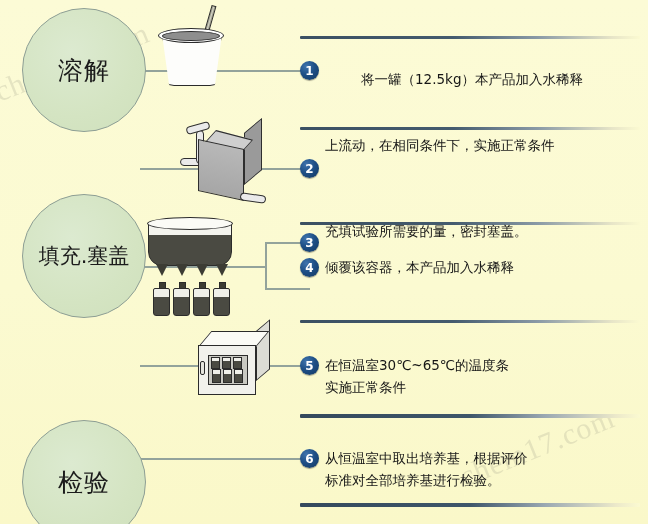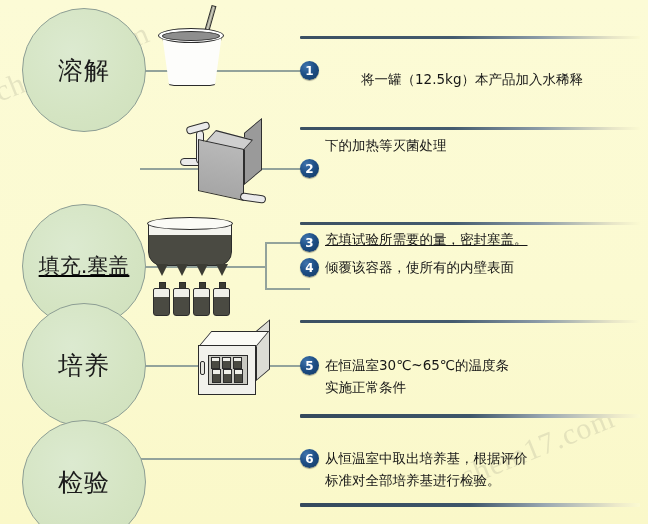--- a/index.html
+++ b/index.html
@@ -281,25 +281,22 @@
 
   <div class="bracket">
     <div style="left:265px;top:242px;width:2px;height:48px;"></div>
     <div style="left:265px;top:242px;width:45px;height:2px;"></div>
     <div style="left:265px;top:288px;width:45px;height:2px;"></div>
   </div>
 
   <div class="circle" style="top:8px;">
     <span>溶解</span>
   </div>
-  <div class="circle narrow" style="top:204px;text-decoration:underline;">
+  <div class="circle narrow" style="top:194px;">
     <span>填充.塞盖</span>
-  </div>
-  <div class="circle" style="top:303px;">
-    <span>培养</span>
   </div>
   <div class="circle" style="top:420px;">
     <span>检验</span>
   </div>
 
   <div class="ill" style="left:148px;top:18px;width:90px;height:80px;">
     <div class="bucket-stick"></div>
     <div class="bucket-body"></div>
     <div class="bucket-rim"></div>
     <div class="bucket-liquid"></div>
@@ -354,35 +351,35 @@
       <span>1</span>
     </div>
   <div class="steptext" style="left:325px;top:68px;margin-left:36px;">
     <div>将一罐（12.5kg）本产品加入水稀释</div>
   </div>
 
   <div class="bullet" style="left:300px;top:159px;">
       <span>2</span>
     </div>
   <div class="steptext" style="left:325px;top:134px;">
-    <div>下的加热等灭菌处理</div>
+    <div>上流动，在相同条件下，实施正常条件</div>
   </div>
 
   <div class="bullet" style="left:300px;top:233px;">
       <span>3</span>
     </div>
-  <div class="steptext" style="left:325px;top:228px;text-decoration:underline;">
+  <div class="steptext" style="left:325px;top:220px;">
     <div>充填试验所需要的量，密封塞盖。</div>
   </div>
 
   <div class="bullet" style="left:300px;top:258px;">
       <span>4</span>
     </div>
   <div class="steptext" style="left:325px;top:256px;">
-    <div>倾覆该容器，使所有的内壁表面</div>
+    <div>倾覆该容器，本产品加入水稀释</div>
   </div>
 
   <div class="bullet" style="left:300px;top:356px;">
       <span>5</span>
     </div>
   <div class="steptext" style="left:325px;top:354px;">
     <div>在恒温室30℃~65℃的温度条</div>
     <div>实施正常条件</div>
   </div>
 

